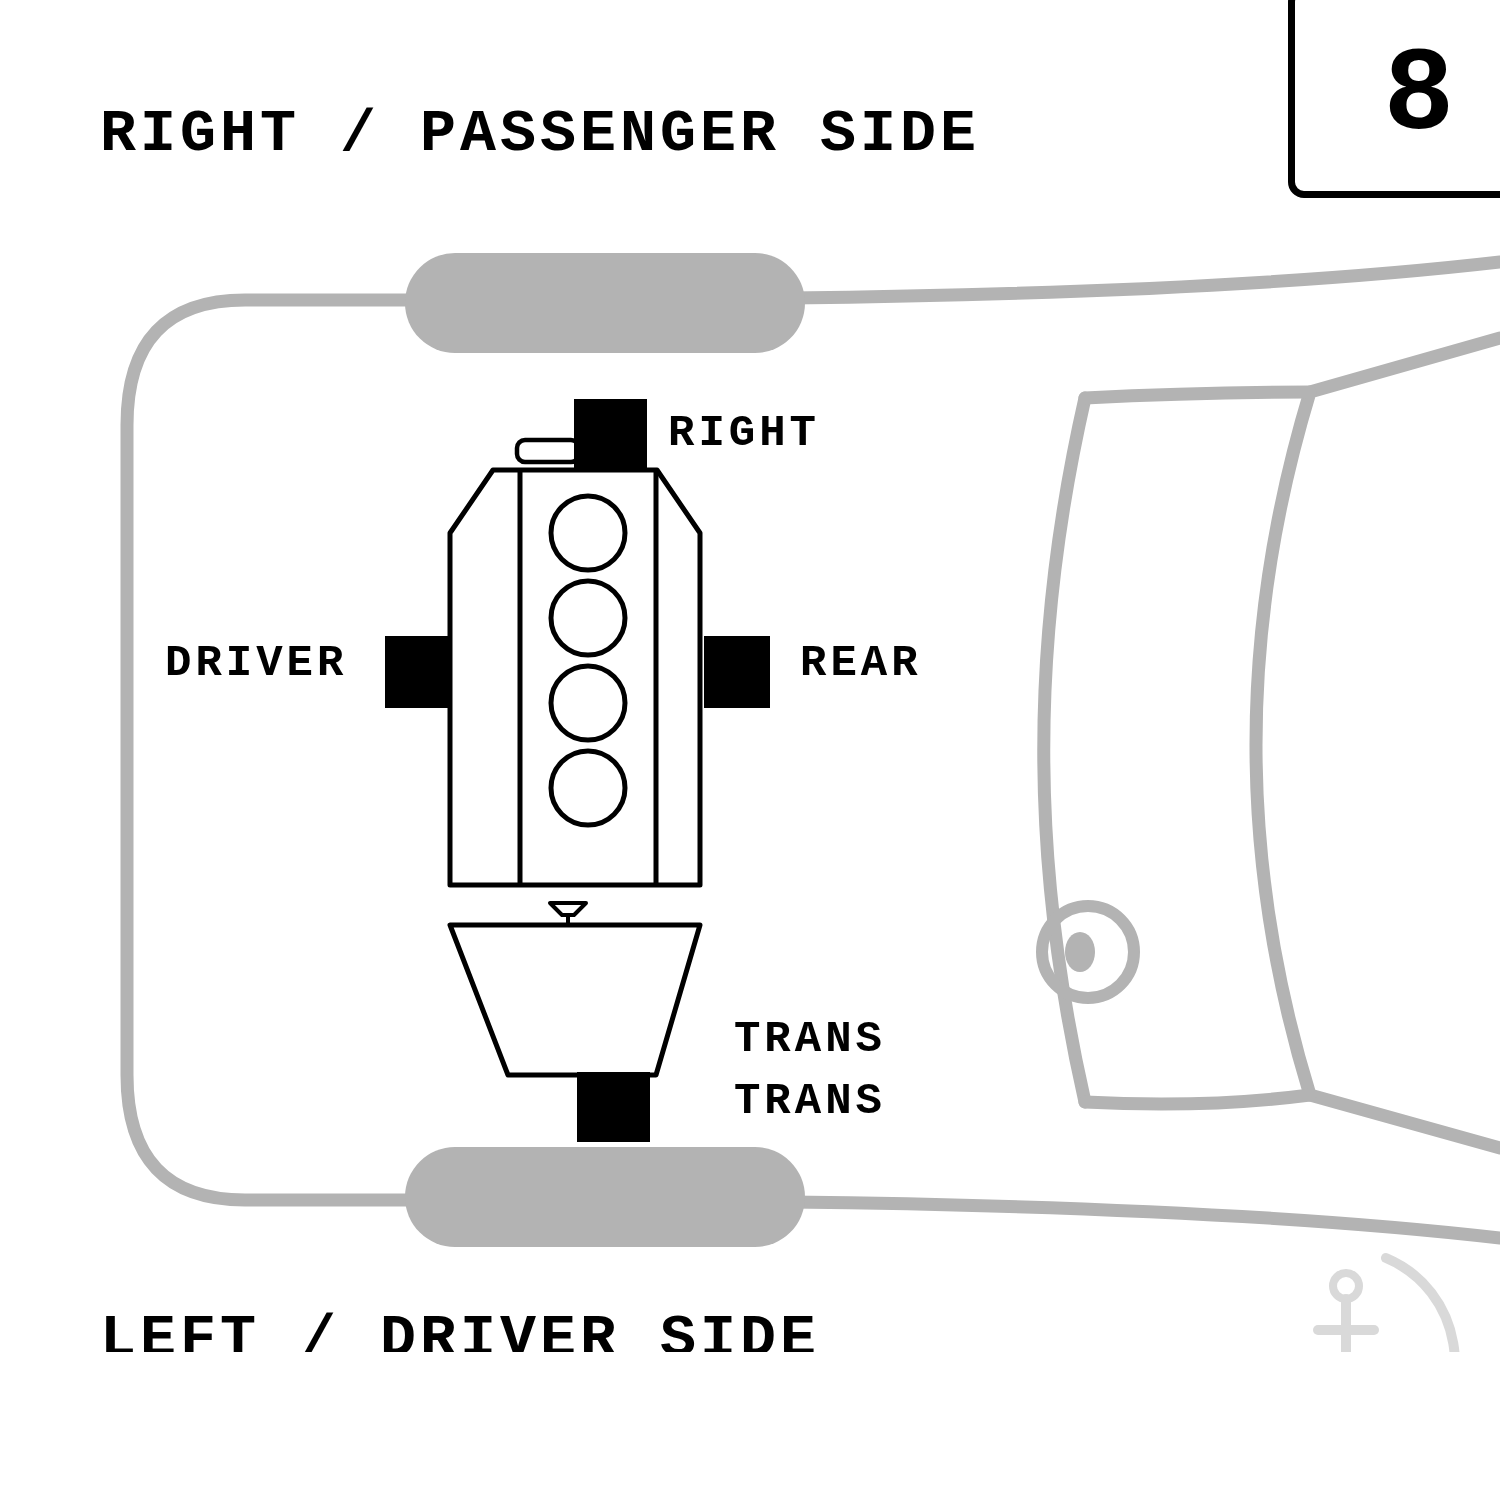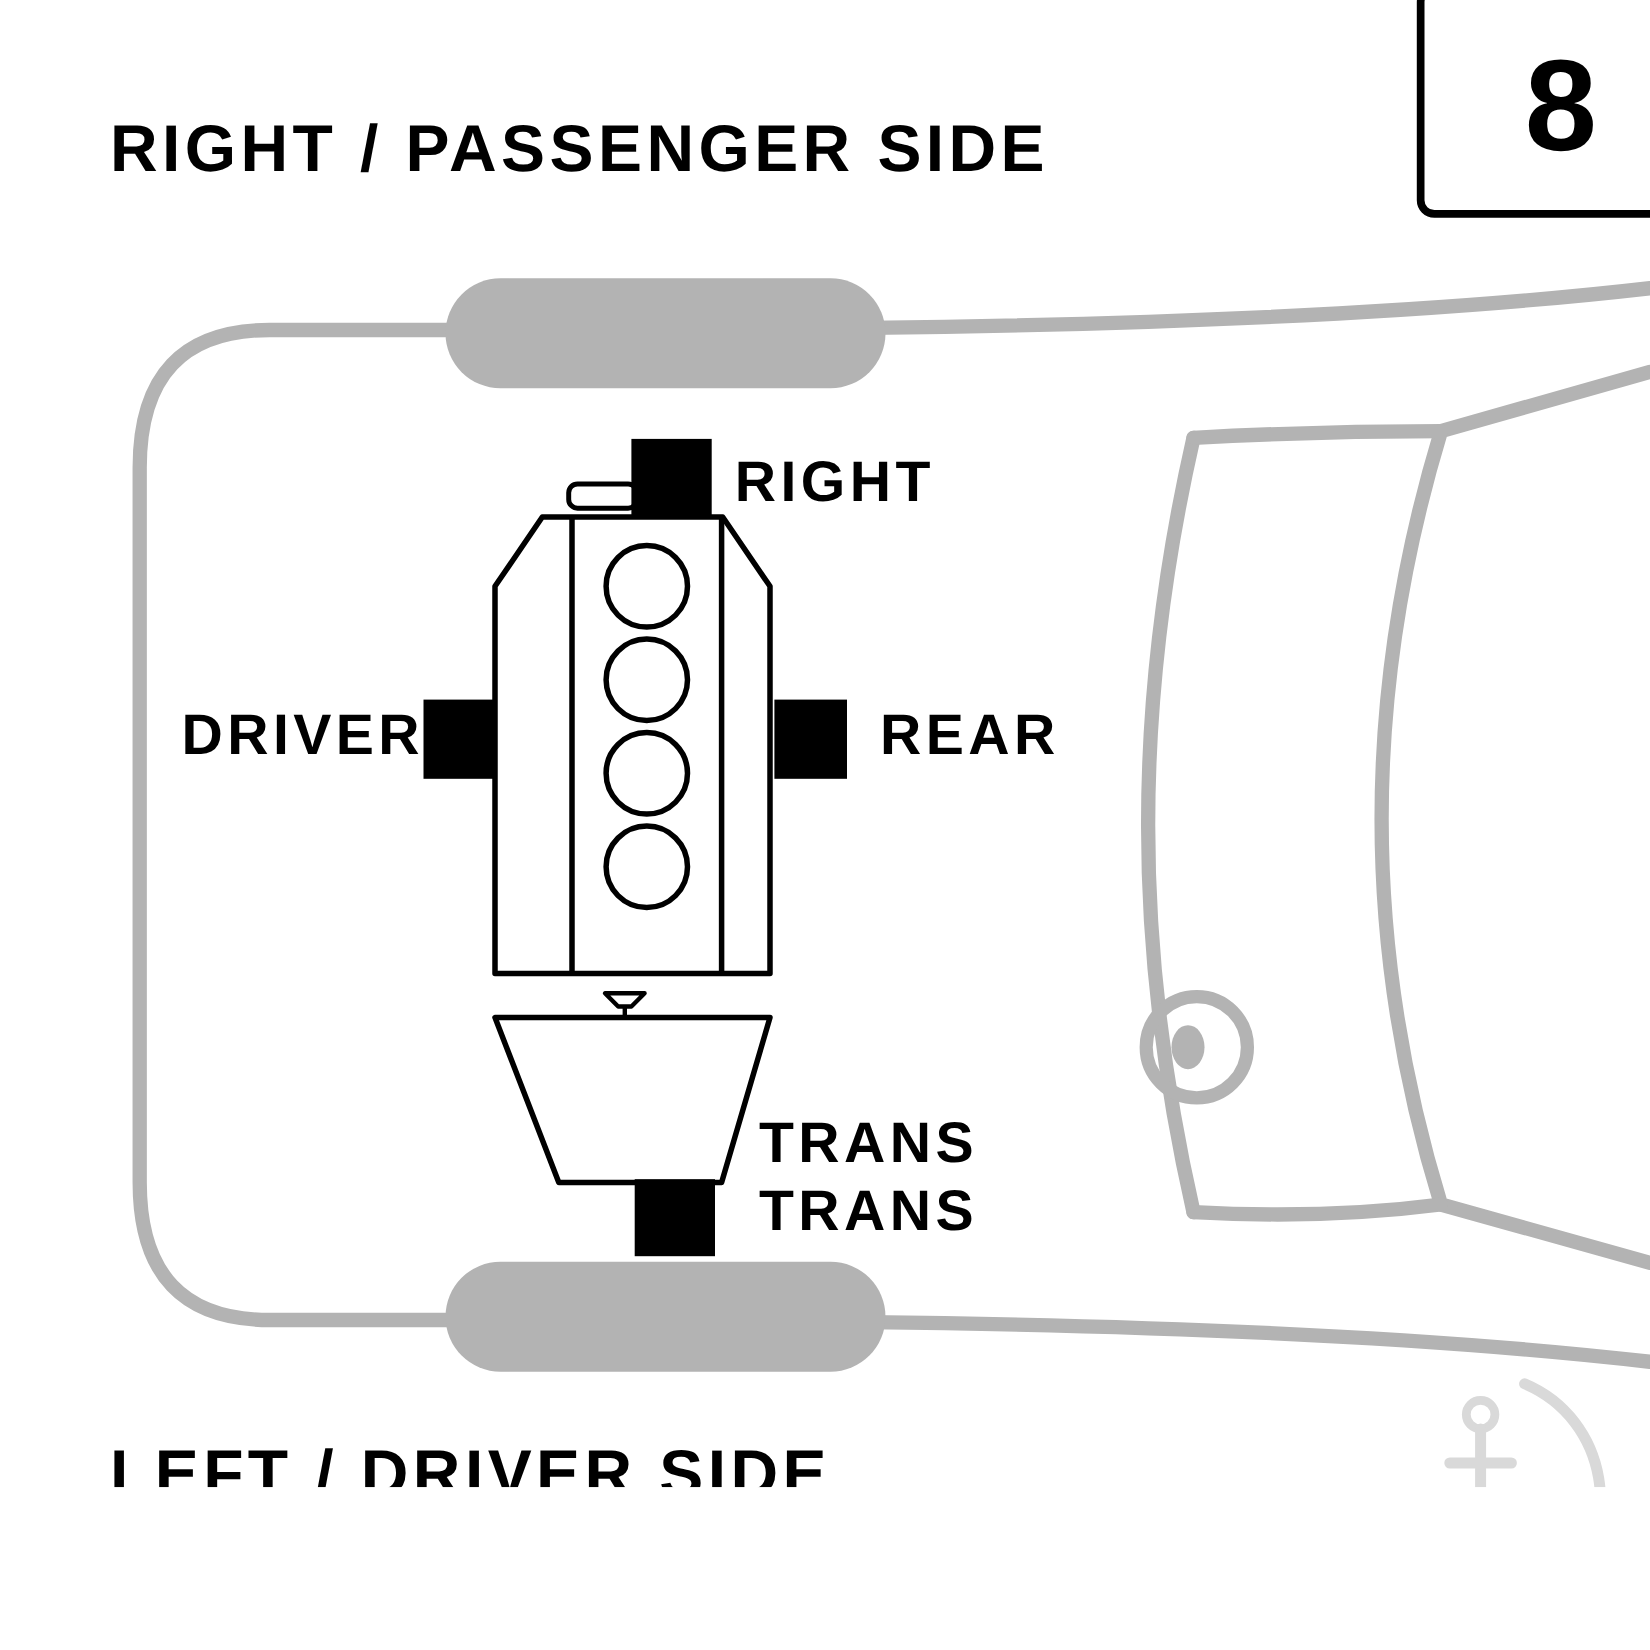--- a/index.html
+++ b/index.html
@@ -3,51 +3,51 @@
 <meta charset="utf-8">
 <style>
   * { margin:0; padding:0; box-sizing:border-box; }
   html, body { background:#ffffff; }
   #page {
     position:relative;
     width:1500px;
     height:1352px;
     background:#ffffff;
     overflow:hidden;
-    font-family:Liberation Sans, sans-serif;
+    font-family:Liberation Mono, monospace;
     color: var(--text-black, #000);
   }
   svg.layer { position:absolute; left:0; top:0; }
 
   .side-label {
     position:absolute;
     font-weight:700;
     font-size:60px;
     letter-spacing:4px;
     white-space:nowrap;
     color: var(--text-black, #000);
   }
   #top-label { left:100px; top:100px; }
   #bottom-label { left:100px; top:1305px;text-align:right; }
 
   .mount-label {
     position:absolute;
     font-weight:700;
-    font-size:52px;
+    font-size:44px;
     letter-spacing:4px;
     white-space:nowrap;
     color: var(--text-black, #000);
   }
   #label-right { left:668px; top:408px; }
   #label-front { left:165px; top:638px; }
   #label-rear  { left:800px; top:638px; }
   #label-trans {
     left:690px; top:1008px;
     width:196px;
-    text-align:center;
+    text-align:right;
     line-height:62px;
   }
   #label-trans span { display:block; }
 
   #page-number-box {
     position:absolute;
     left:1288px;
     top:-14px;
     width:262px;
     height:212px;

